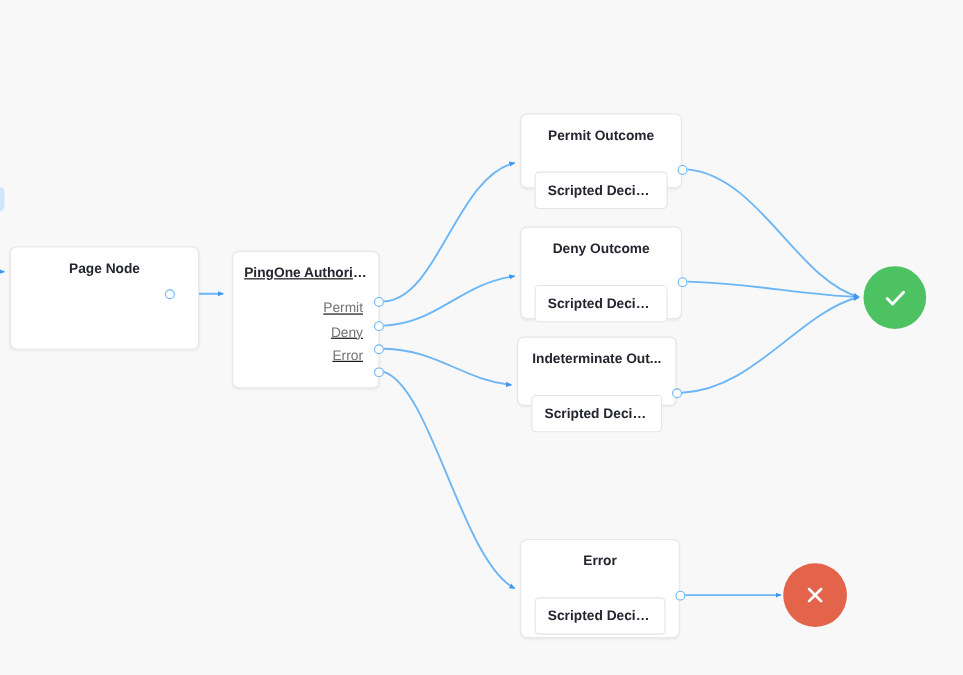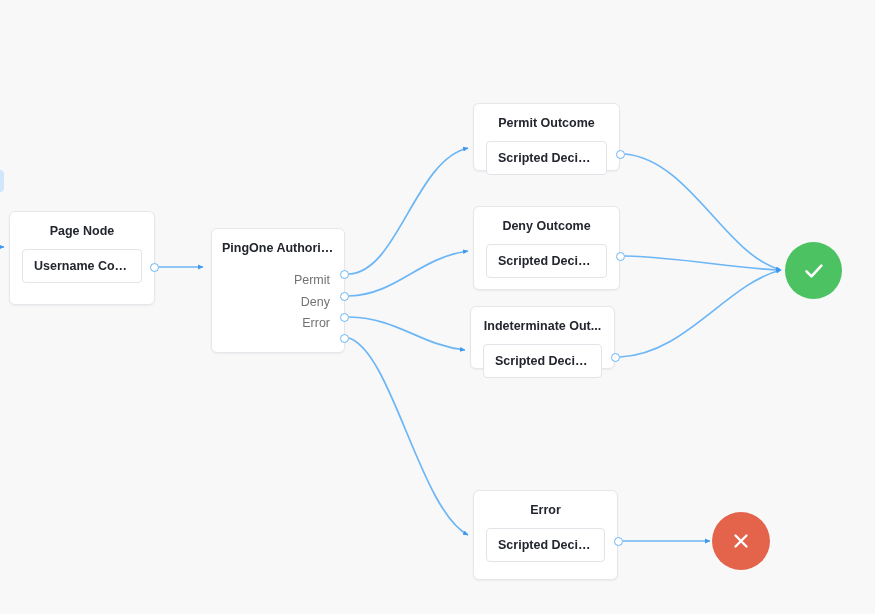--- a/index.html
+++ b/index.html
@@ -58,20 +58,21 @@
     border-radius: 4px;
     background: #ffffff;
     font-size: 12.5px;
     font-weight: bold;
     color: #23262f;
     padding: 9px 11px;
     text-align: center;
     white-space: nowrap;
     overflow: hidden;
     text-overflow: ellipsis;
+    margin-top: 15px;
   }
 
   
   .outcome-list {
     padding: 14px 14px 10px 10px;
   }
   .outcome-row {
     text-align: right;
     font-size: 12.5px;
     color: #737373;
@@ -138,29 +139,26 @@
       <path d="M 625 256 C 690 258, 726 268, 781 270" marker-end="url(#arrow)"></path>
 
       <path d="M 620 357 C 686 354, 726 284, 781 270" marker-end="url(#arrow)"></path>
 
       <path d="M 623 541 L 710 541" marker-end="url(#arrow)"></path>
     </g>
   </svg>
 
   <div class="edge-stub" style="left:0px; top:170px; width:4px; height:22px;"></div>
 
-  <div class="node" style="left:9px; top:211px; width:146px; height:94px;">
+  <div class="node" style="left:9px; top:224px; width:172px; height:94px;">
     <div class="node-title">Page Node</div>
-    <div class="node-body">
-      <div class="chip">Username Colle...</div>
-    </div>
   </div>
   <div class="port" style="left:150px; top:263px;"></div>
 
-  <div class="node" style="left:211px; top:228px; width:134px; height:125px;">
+  <div class="node" style="left:211px; top:228px; width:134px; height:125px;text-decoration:underline;">
     <div class="node-title">PingOne Authorize</div>
     <div class="outcome-list">
       <div class="outcome-row">Permit</div>
       <div class="outcome-row">Deny</div>
       <div class="outcome-row">Error</div>
     </div>
   </div>
   <div class="port" style="left:340px; top:270px;"></div>
   <div class="port" style="left:340px; top:292px;"></div>
   <div class="port" style="left:340px; top:313px;"></div>

